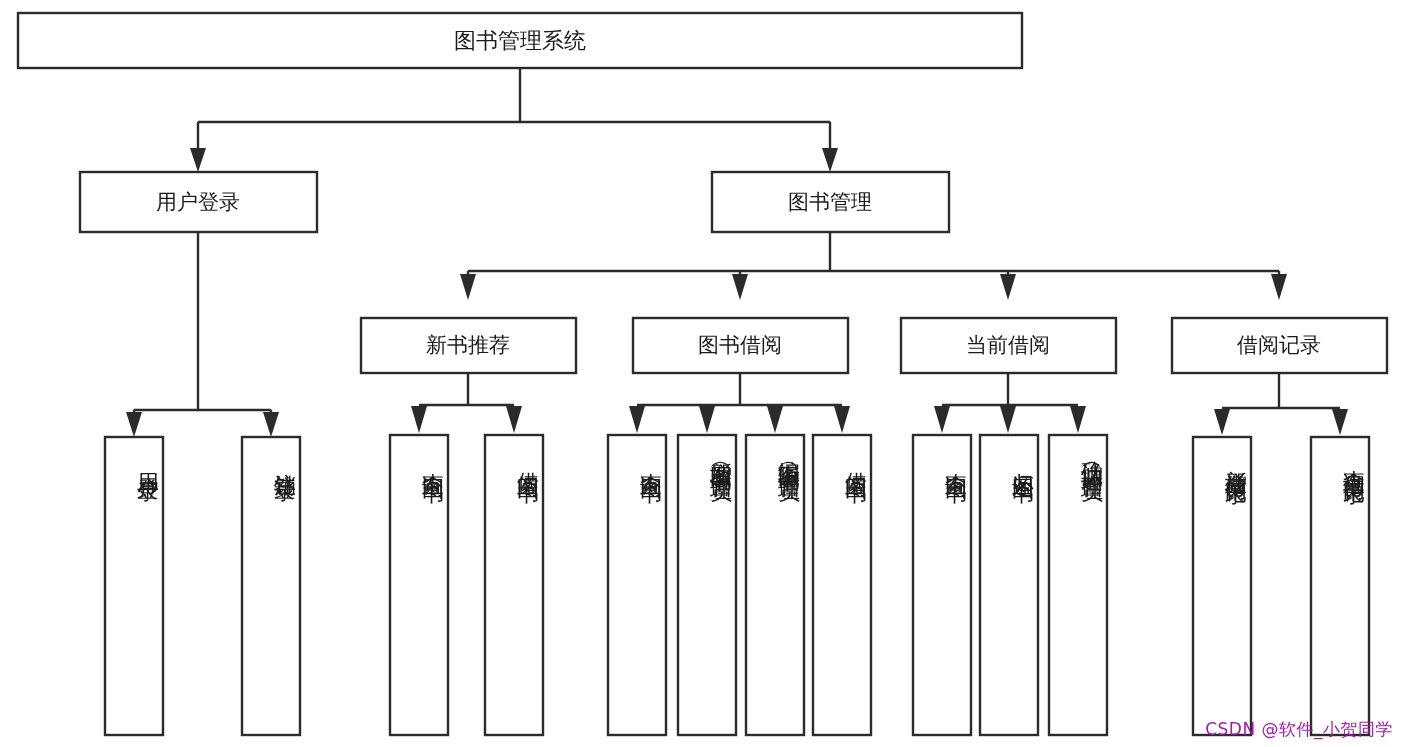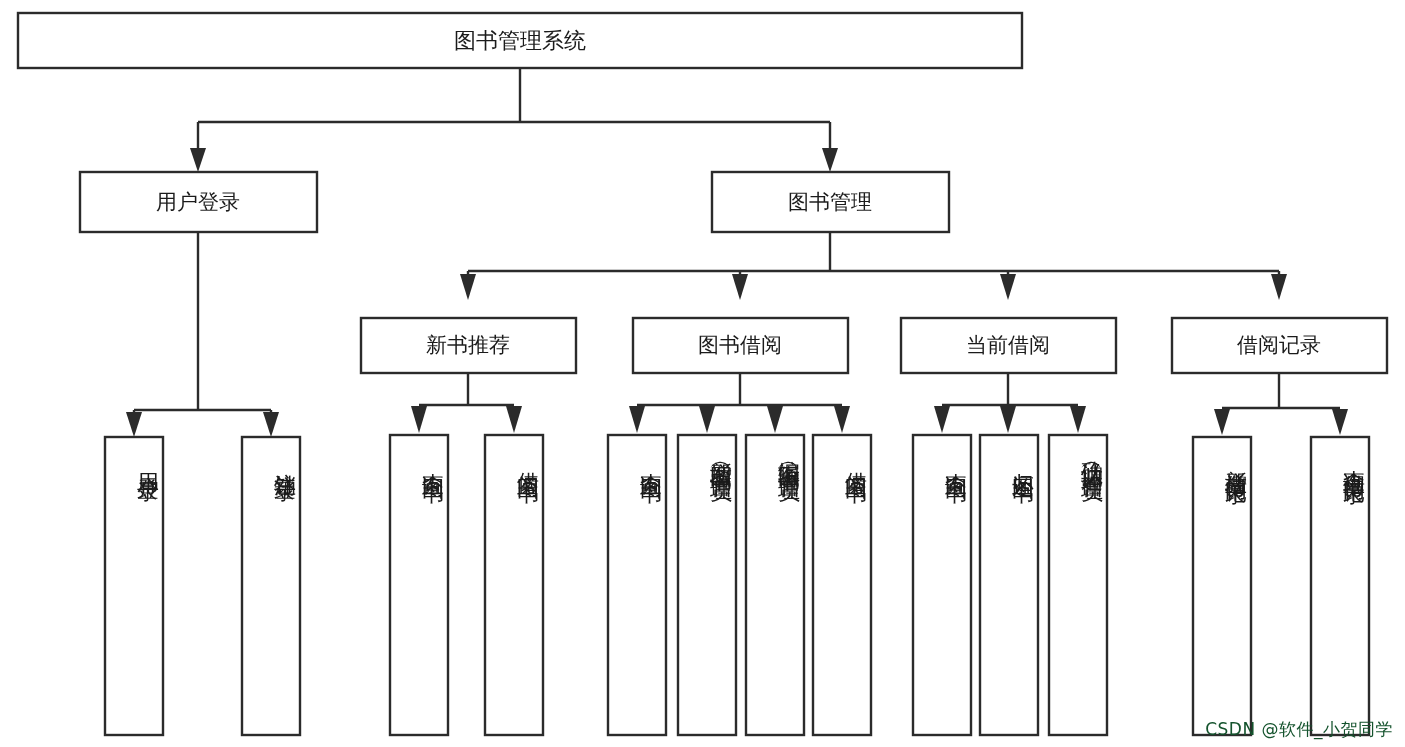--- a/index.html
+++ b/index.html
@@ -73,21 +73,21 @@
     white-space: nowrap;
     margin: 0;
     padding: 0;
   }
   .watermark {
     position: absolute;
     right: 12px;
     bottom: 6px;
     font-family: "DejaVu Sans", "Liberation Sans", sans-serif;
     font-size: 17px;
-    color: #14532d;
+    color: #a21caf;
     letter-spacing: 0.5px;
     white-space: nowrap;
     user-select: none;
   }
 </style>
 </head>
 <body>
 
 <div id="diagram-root">
 

